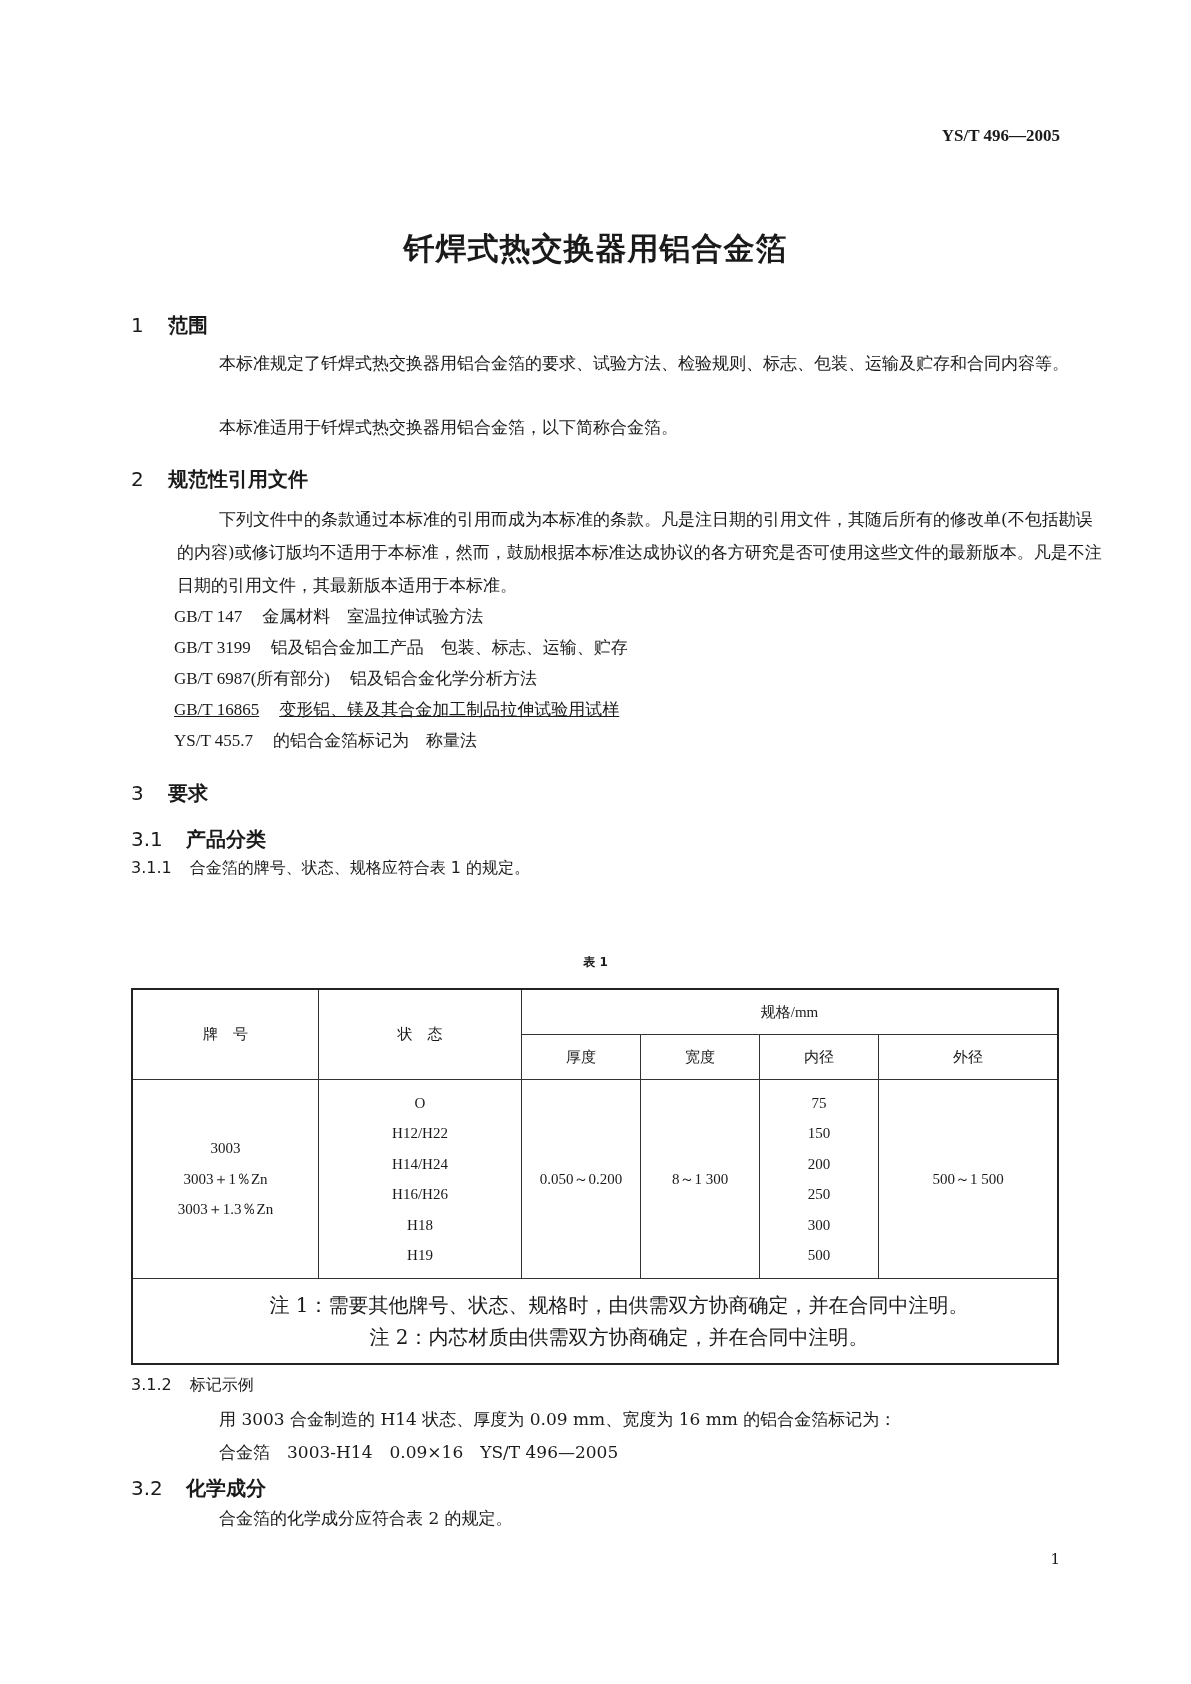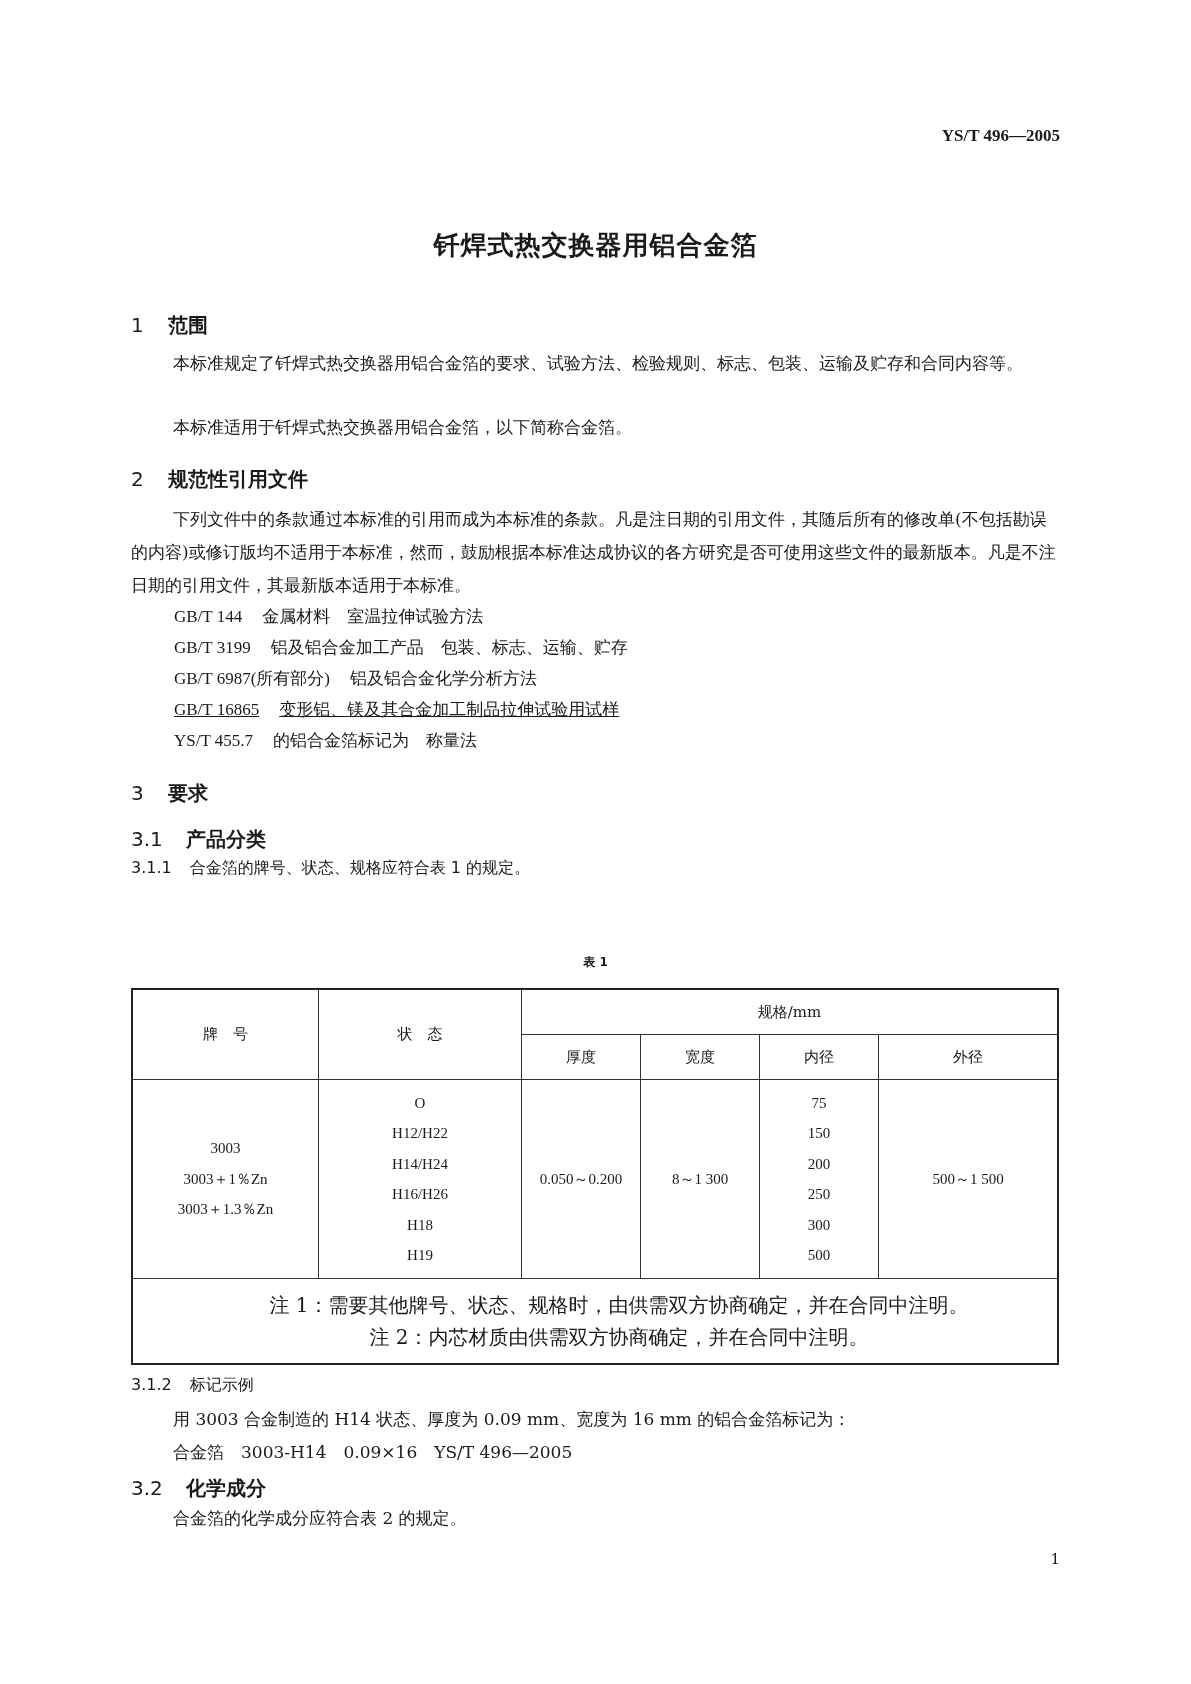--- a/index.html
+++ b/index.html
@@ -1,33 +1,33 @@
 <!DOCTYPE html>
 <html><head>
 <meta charset="utf-8">
 <style>
   html, body { margin: 0; padding: 0; background: #ffffff; }
   body { width: 1191px; height: 1684px; position: relative; overflow: hidden;
          font-family: "DejaVu Serif", "Liberation Serif", serif; color: #1a1a1a; }
   .page { position: absolute; left: 0; top: 0; width: 1191px; height: 1684px; }
   .std-code { position: absolute; right: 131px; top: 126px; font-size: 17px; font-family: "Liberation Serif", serif; font-weight: bold; text-align: right; }
-  .doc-title { position: absolute; left: 0; width: 1191px; top: 228px; text-align: center; font-size: 26px; font-family: "DejaVu Sans", sans-serif; font-weight: bold; letter-spacing: 1px; }
+  .doc-title { position: absolute; left: 0; width: 1191px; top: 228px; text-align: center; font-size: 31px; font-family: "DejaVu Sans", sans-serif; font-weight: bold; letter-spacing: 1px; }
   .sec-h { position: absolute; left: 131px; font-size: 20px; font-family: "DejaVu Sans", sans-serif; font-weight: bold; }
   .sec-h .num { display: inline-block; width: 30px; font-weight: normal; }
   .sub-h { position: absolute; left: 131px; font-size: 16px; font-family: "DejaVu Sans", sans-serif; }
   .sub-h .num { display: inline-block; margin-right: 18px; }
   .para { position: absolute; left: 131px; width: 928px; font-size: 17px; line-height: 33px; }
-  .indent { text-indent: 42px; }
+  .indent { text-indent: 42px; margin-left: 46px; }
   .ref { position: absolute; left: 174px; font-size: 17px; }
   .ref .code { font-family: "Liberation Serif", serif; margin-right: 20px; }
   .table-caption { position: absolute; left: 0; width: 1191px; top: 954px; text-align: center; font-size: 12px; font-family: "DejaVu Sans", sans-serif; font-weight: bold; }
   table.t1 { position: absolute; left: 131px; top: 988px; width: 928px; border-collapse: collapse; font-size: 15px; }
   table.t1 td, table.t1 th { border: 1px solid #333; text-align: center; font-weight: normal; padding: 0; }
   table.t1 { border: 2px solid #222; }
-  .hdr-row1 th { height: 44px; }
+  .hdr-row1 th { height: 44px; font-family: Liberation Serif, serif; }
   .hdr-row2 th { height: 44px; border-bottom: 2px solid #222; }
   .stack { line-height: 30.5px; font-family: "Liberation Serif", serif; }
   .body-cell { height: 198px; }
   .notes-cell { text-align: center; padding: 10px 0 10px 48px !important; font-size: 20px; line-height: 32px; border-top: 1px solid #333; }
   .page-num { position: absolute; right: 131px; top: 1550px; font-size: 15px; }
 </style>
 </head>
 <body>
 
 <div class="page">
@@ -42,21 +42,21 @@
   <div class="para indent" style="top:347px;">本标准规定了钎焊式热交换器用铝合金箔的要求、试验方法、检验规则、标志、包装、运输及贮存和合同内容等。</div>
   <div class="para indent" style="top:411px;">本标准适用于钎焊式热交换器用铝合金箔，以下简称合金箔。</div>
 
   <div class="sec-h" style="top:466px;">
     <span class="num">2</span>
     <span>规范性引用文件</span>
   </div>
   <div class="para indent" style="top:503px;">下列文件中的条款通过本标准的引用而成为本标准的条款。凡是注日期的引用文件，其随后所有的修改单(不包括勘误的内容)或修订版均不适用于本标准，然而，鼓励根据本标准达成协议的各方研究是否可使用这些文件的最新版本。凡是不注日期的引用文件，其最新版本适用于本标准。</div>
 
   <div class="ref" style="top:605px;">
-    <span class="code">GB/T 144</span><span>金属材料　室温拉伸试验方法</span>
+    <span class="code">GB/T 147</span><span>金属材料　室温拉伸试验方法</span>
   </div>
   <div class="ref" style="top:636px;">
     <span class="code">GB/T 3199</span><span>铝及铝合金加工产品　包装、标志、运输、贮存</span>
   </div>
   <div class="ref" style="top:667px;">
     <span class="code">GB/T 6987(所有部分)</span><span>铝及铝合金化学分析方法</span>
   </div>
   <div class="ref" style="top:698px;text-decoration:underline;">
     <span class="code">GB/T 16865</span><span>变形铝、镁及其合金加工制品拉伸试验用试样</span>
   </div>

